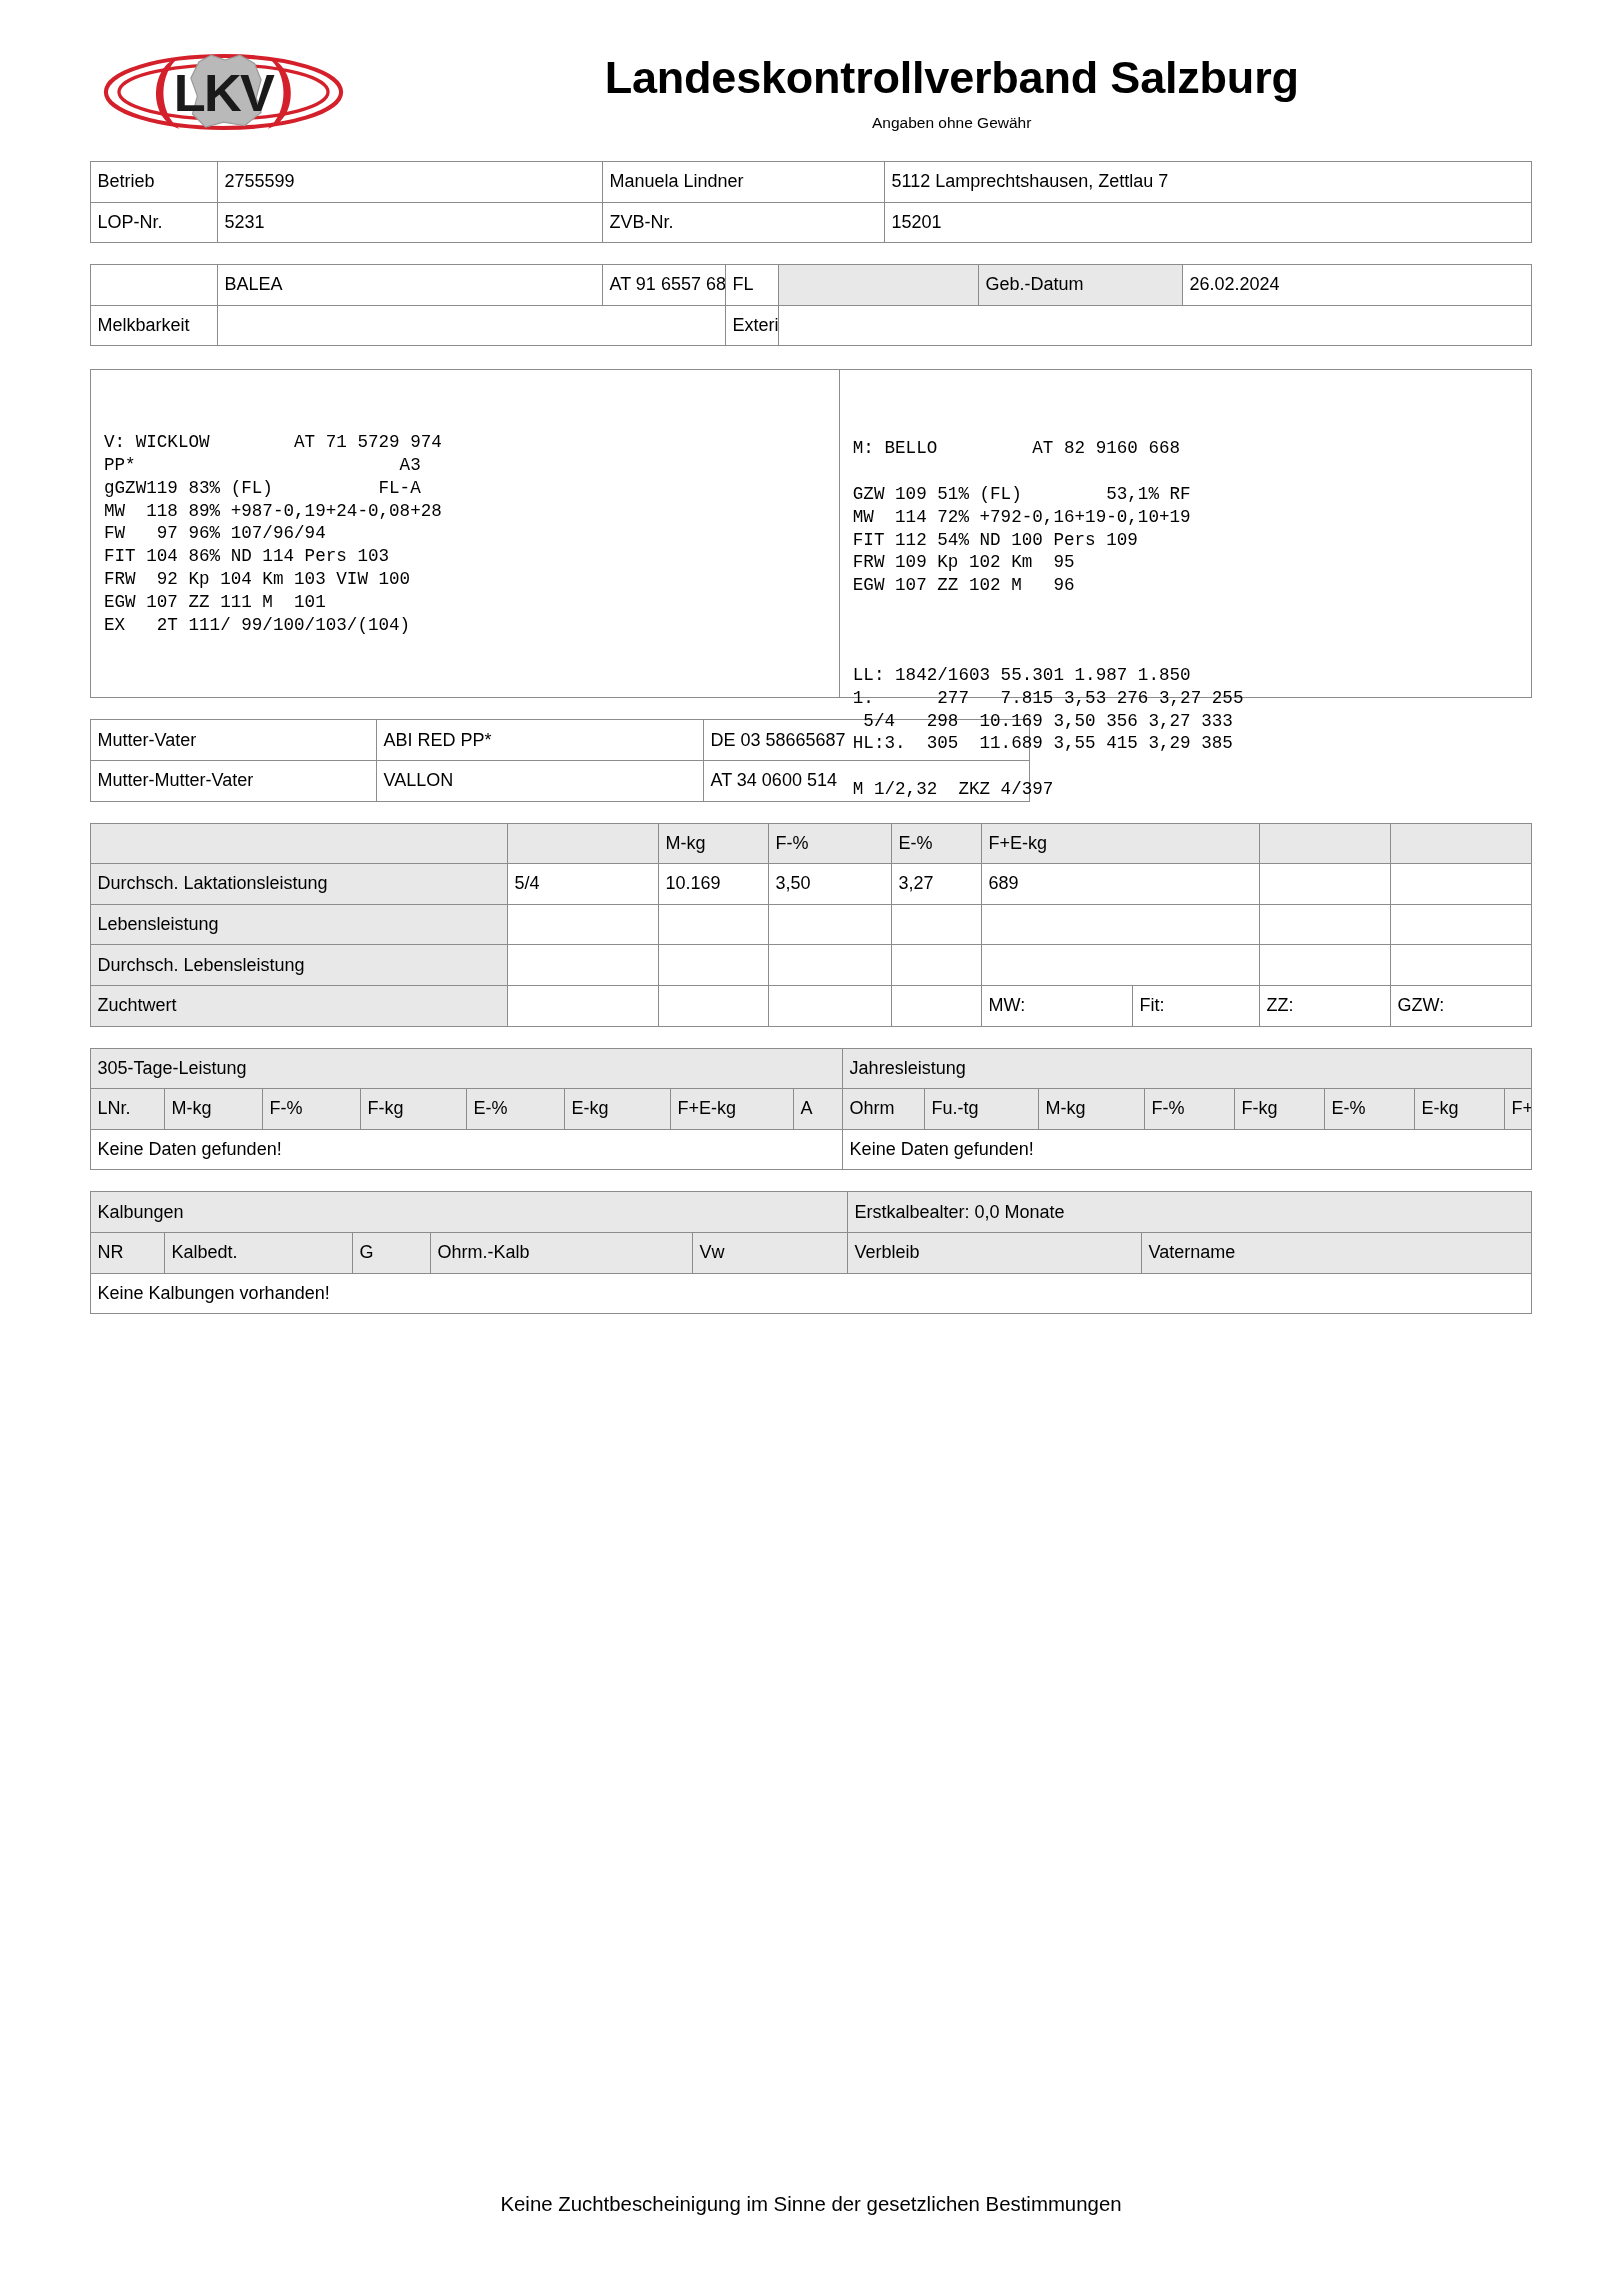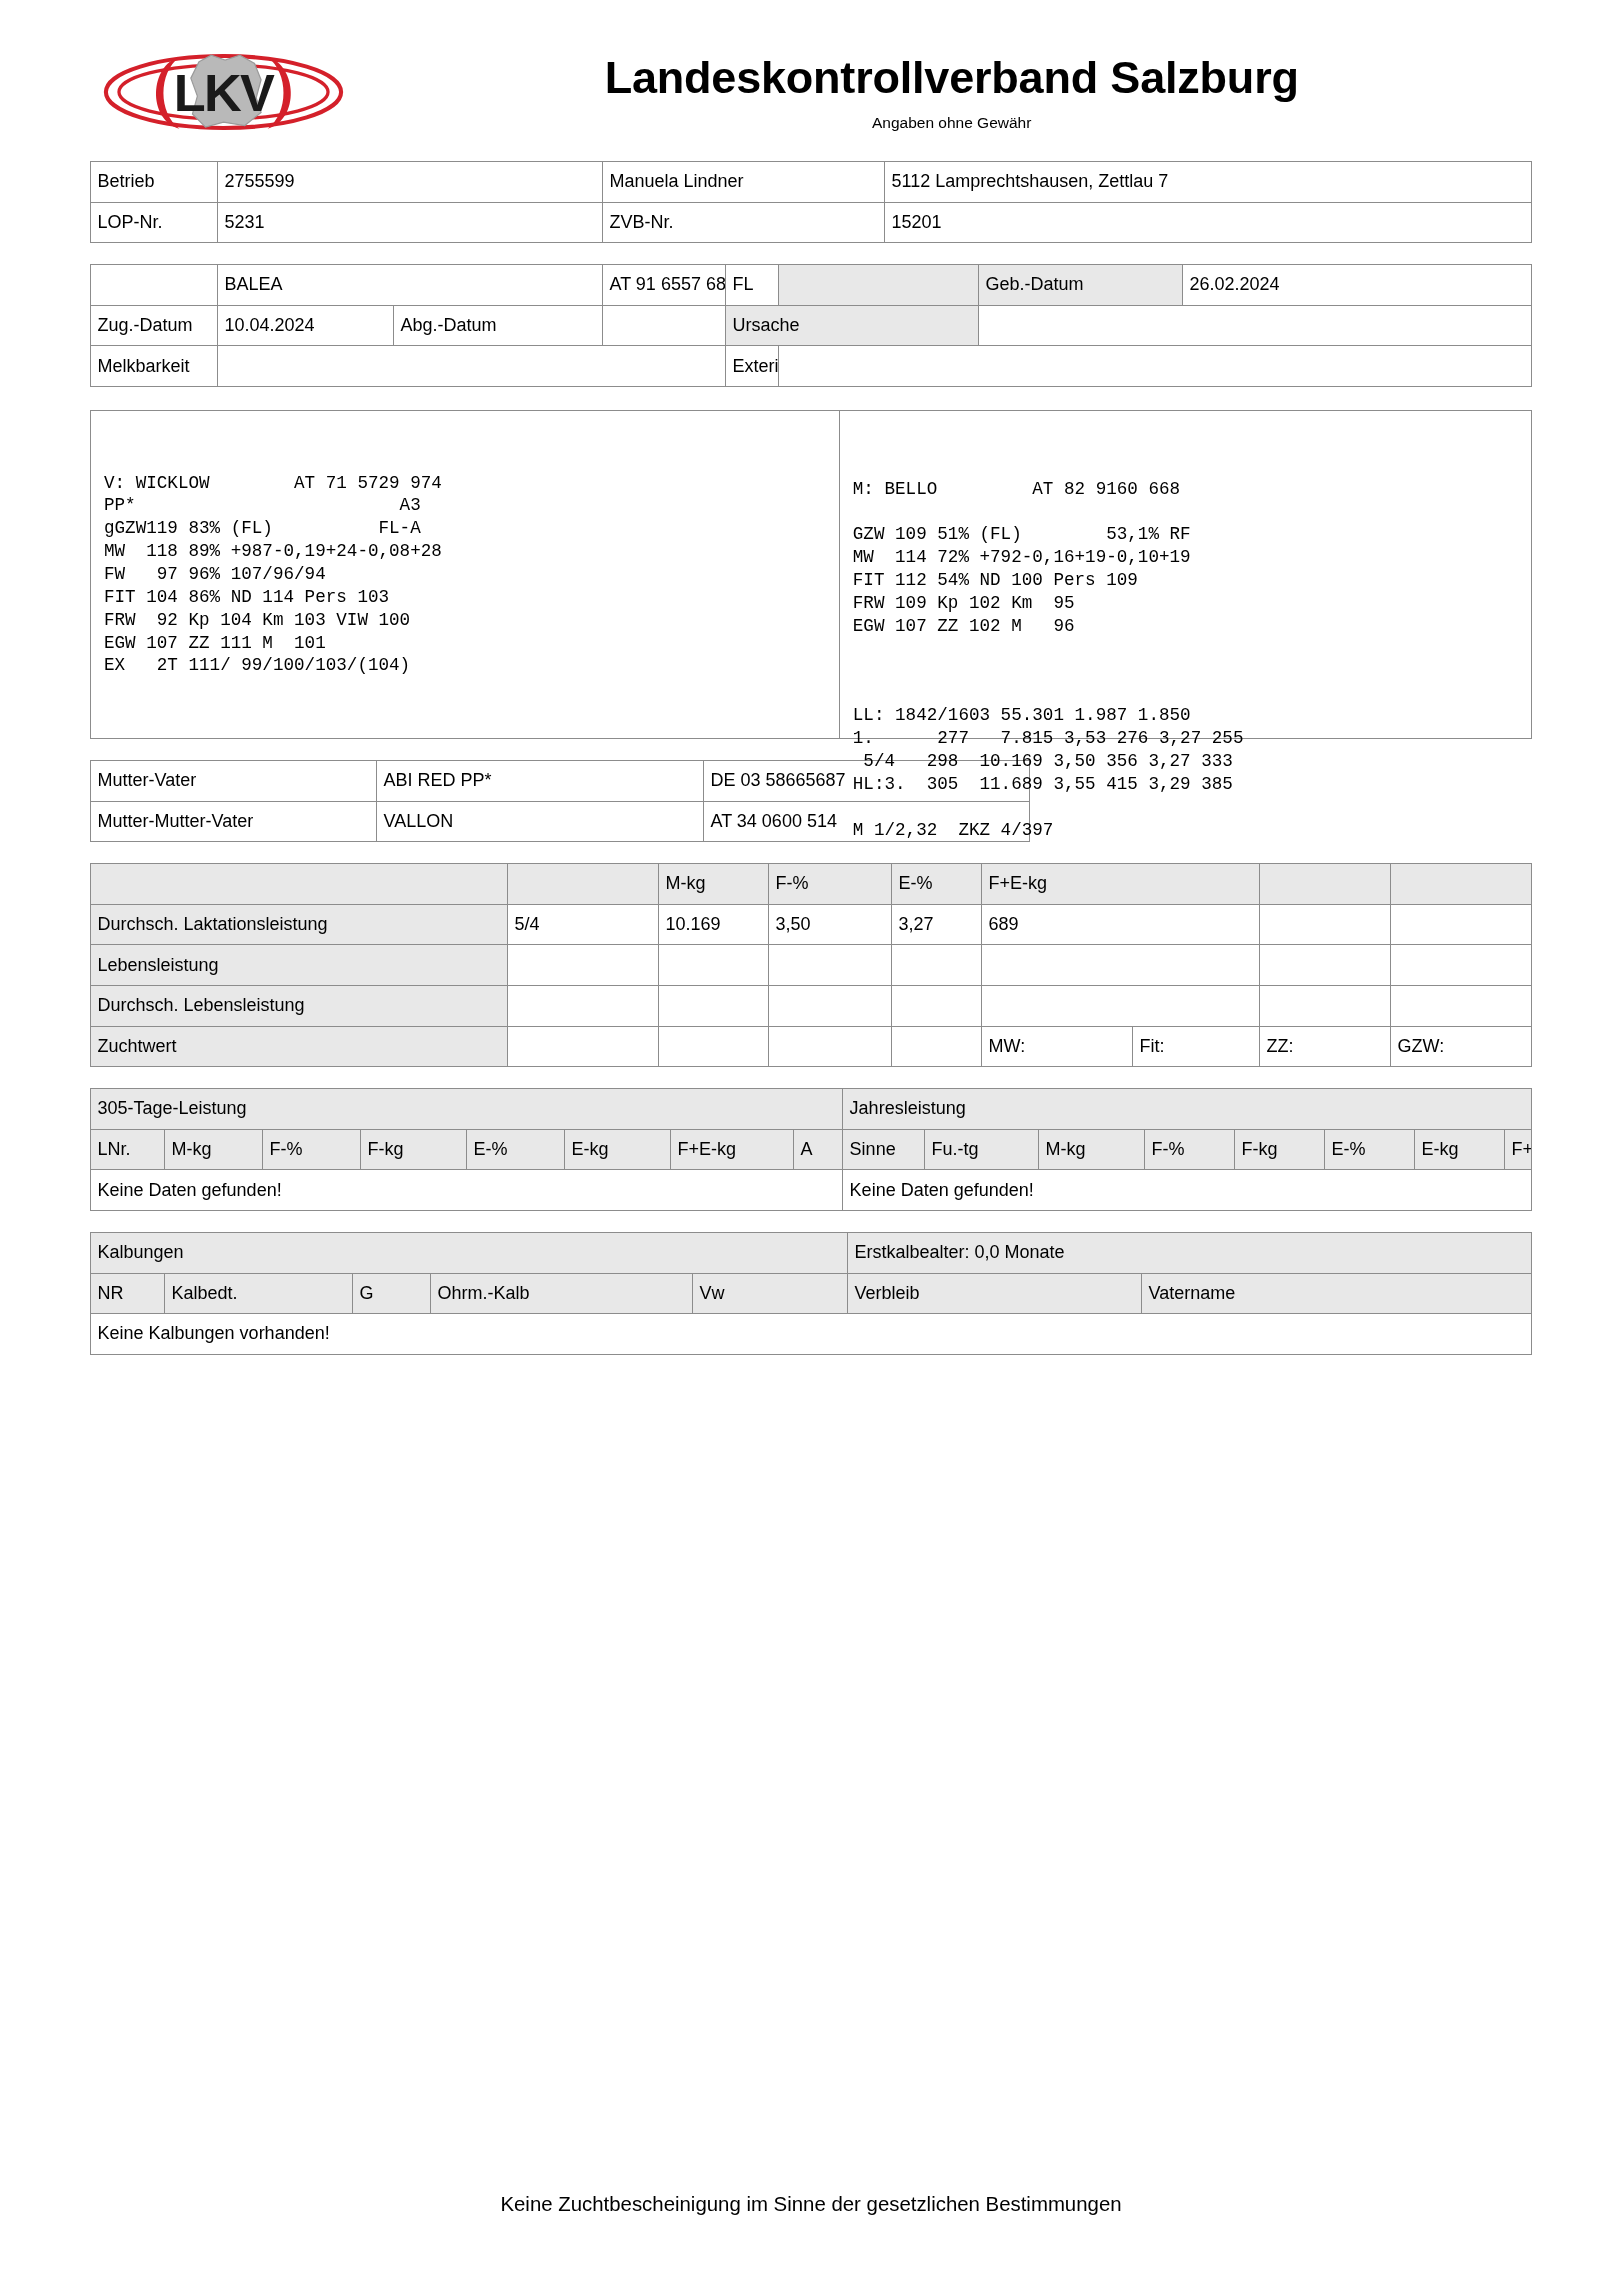--- a/index.html
+++ b/index.html
@@ -216,28 +216,20 @@
         <tr>
           <td></td>
           <td colspan="2">BALEA</td>
           <td colspan="2">AT 91 6557 689</td>
           <td>FL</td>
           <td class="shade"></td>
           <td class="shade">Geb.-Datum</td>
           <td>26.02.2024</td>
         </tr>
         <tr>
-          <td>Zug.-Datum</td>
-          <td>10.04.2024</td>
-          <td>Abg.-Datum</td>
-          <td colspan="2"></td>
-          <td colspan="2" class="shade">Ursache</td>
-          <td colspan="2"></td>
-        </tr>
-        <tr>
           <td>Melkbarkeit</td>
           <td colspan="4"></td>
           <td colspan="1">Exterieur</td>
           <td colspan="3"></td>
         </tr>
       </tbody>
     </table>
   </div>
 
   <div class="pedigree">
@@ -387,21 +379,21 @@
         </tr>
         <tr>
           <td class="shade c">LNr.</td>
           <td class="shade c">M-kg</td>
           <td class="shade c">F-%</td>
           <td class="shade c">F-kg</td>
           <td class="shade c">E-%</td>
           <td class="shade c">E-kg</td>
           <td class="shade c">F+E-kg</td>
           <td class="shade c">A</td>
-          <td class="shade c">Sinne</td>
+          <td class="shade c">Ohrm</td>
           <td class="shade c">Fu.-tg</td>
           <td class="shade c">M-kg</td>
           <td class="shade c">F-%</td>
           <td class="shade c">F-kg</td>
           <td class="shade c">E-%</td>
           <td class="shade c">E-kg</td>
           <td class="shade c">F+E-kg</td>
         </tr>
         <tr>
           <td colspan="8">Keine Daten gefunden!</td>

